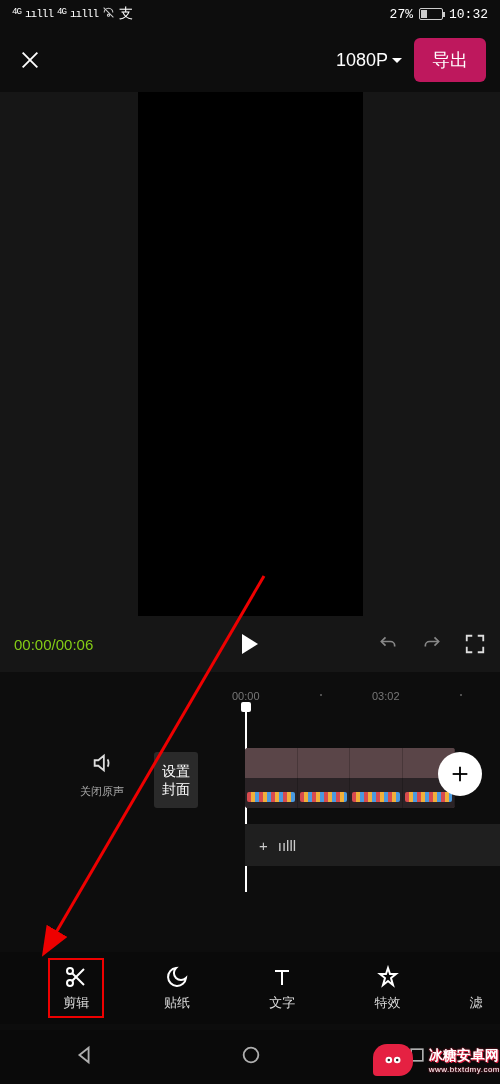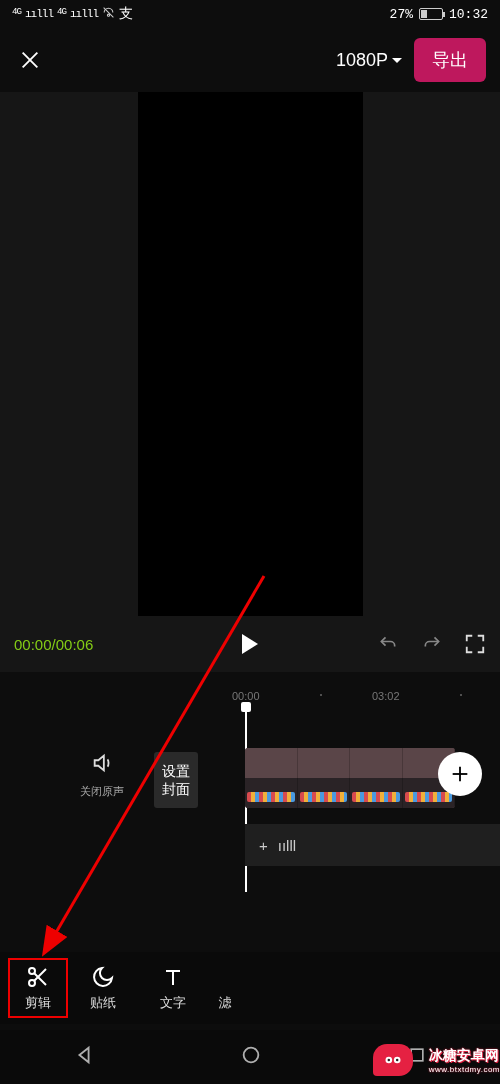--- a/index.html
+++ b/index.html
@@ -198,21 +198,21 @@
       background: #0a0a0a;
       display: flex;
       align-items: center;
       padding: 0 8px;
     }
     .tool-item {
       width: 70px;
       text-align: center;
       cursor: pointer;
       display: flex; flex-direction: column; align-items: center;
-      justify-content: center; height: 60px; gap: 4px;
+      justify-content: center; height: 60px; gap: 4px; margin-left: 40px;
     }
     .tool-item.highlight {
       border: 2px solid #e00;
       width: 60px;
     }
     .tool-item .tlbl { font-size: 13px; color: #ddd; }
     .tool-icon { height: 26px; display: flex; align-items: center; justify-content: center; }
 
     .nav-bar {
       position: absolute;
@@ -386,20 +386,28 @@
   </div>
   <div class="tool-item">
     <div class="tool-icon">
       <svg width="24" height="24" viewBox="0 0 24 24" fill="none" stroke="#fff" stroke-width="2">
           <line x1="5" y1="6" x2="19" y2="6"></line>
           <line x1="12" y1="6" x2="12" y2="20"></line>
         </svg>
     </div>
     <div class="tlbl">文字</div>
   </div>
+  <div class="tool-item">
+    <div class="tool-icon">
+      <svg width="24" height="24" viewBox="0 0 24 24" fill="none" stroke="#fff" stroke-width="2">
+          <path d="M12 3l2 6h6l-5 4 2 7-5-4-5 4 2-7-5-4h6z"></path>
+        </svg>
+    </div>
+    <div class="tlbl">特效</div>
+  </div>
   <div class="tool-item" style="width:34px">
     <div class="tool-icon"></div>
     <div class="tlbl">滤</div>
   </div>
 </div>
 
 <div class="nav-bar">
   <div class="nav-btn">
     <svg width="22" height="22" viewBox="0 0 24 24" fill="none" stroke="#ccc" stroke-width="2">
         <path d="M17 4L7 12l10 8z" fill="none"></path>

